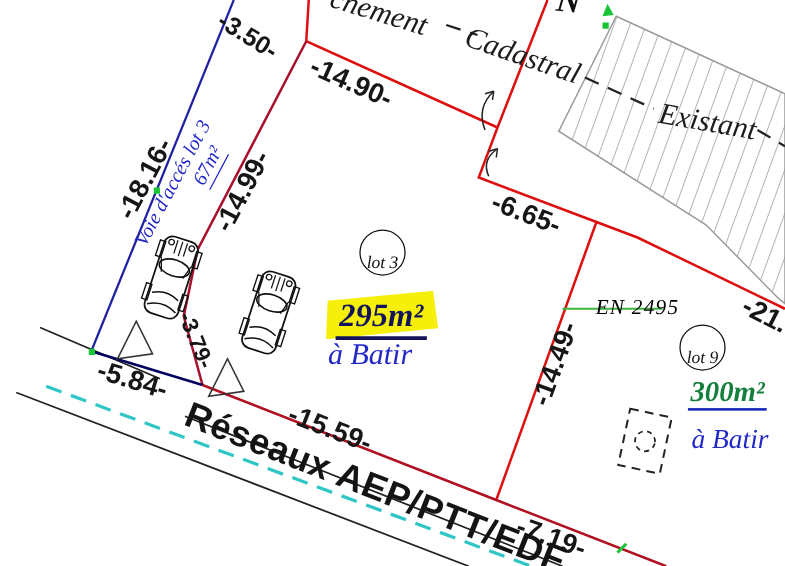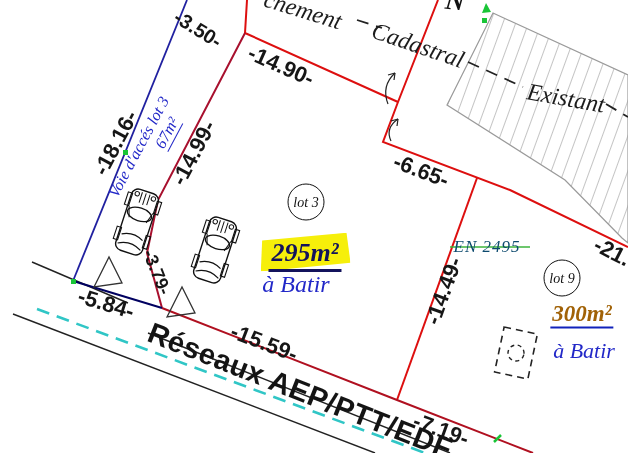--- a/index.html
+++ b/index.html
@@ -5,26 +5,26 @@
   html,body{margin:0;padding:0;background:#fff;}
   .sheet{position:relative;width:628px;height:453px;background:#ffffff;overflow:hidden;
          font-family:"Liberation Sans",sans-serif;}
   .sheet svg{position:absolute;left:0;top:0;}
   .lbl{position:absolute;white-space:nowrap;transform-origin:50% 50%;line-height:1;}
   .dim{font-family:"Liberation Sans",sans-serif;font-weight:bold;font-size:22px;color:#161616;}
   .serif{font-family:"Liberation Serif","DejaVu Serif",serif;font-style:italic;}
   .note{font-size:24px;color:#1c1c1c;}
   .blue{color:#2228c8;}
   .navyblue{color:#13135c;text-align:center;}
-  .magenta{color:#0c4a6e;letter-spacing:1px;}
+  .magenta{color:#000000;letter-spacing:1px;margin-left:23px;}
   .area295{font-weight:bold;font-size:26px;border-bottom:3px solid #13135c;padding:0 3px 2px 3px;}
-  .area300{font-weight:bold;font-size:23px;color:#a16207;border-bottom:2px solid #1122bb;padding:0 2px 1px 2px;}
+  .area300{font-weight:bold;font-size:23px;color:#15803d;border-bottom:2px solid #1122bb;padding:0 2px 1px 2px;}
   .area67{font-size:16px;border-bottom:1.5px solid #2228c8;padding-bottom:1px;}
   .badge{position:absolute;width:35px;height:35px;border:1.6px solid #111;border-radius:50%;
-         display:flex;align-items:center;justify-content:center;transform:translate(-50%,-50%);}
+         display:flex;align-items:flex-end;justify-content:center;transform:translate(-50%,-50%);}
   .badge span{font-family:"Liberation Serif",serif;font-style:italic;font-size:14px;color:#111;}
   .hl{position:absolute;left:305px;top:252px;width:90px;height:35px;
       transform:translate(-50%,-50%) rotate(-2.5deg);background:#f6ef0a;
       clip-path:polygon(3% 12%,97% 0%,100% 86%,0% 100%);}
   .networks{font-weight:bold;font-size:29px;color:#141414;letter-spacing:.5px;}
   .north{font-family:"Liberation Serif",serif;font-style:italic;font-weight:bold;font-size:27px;color:#111;}
 </style>
 </head>
 <body>
 

